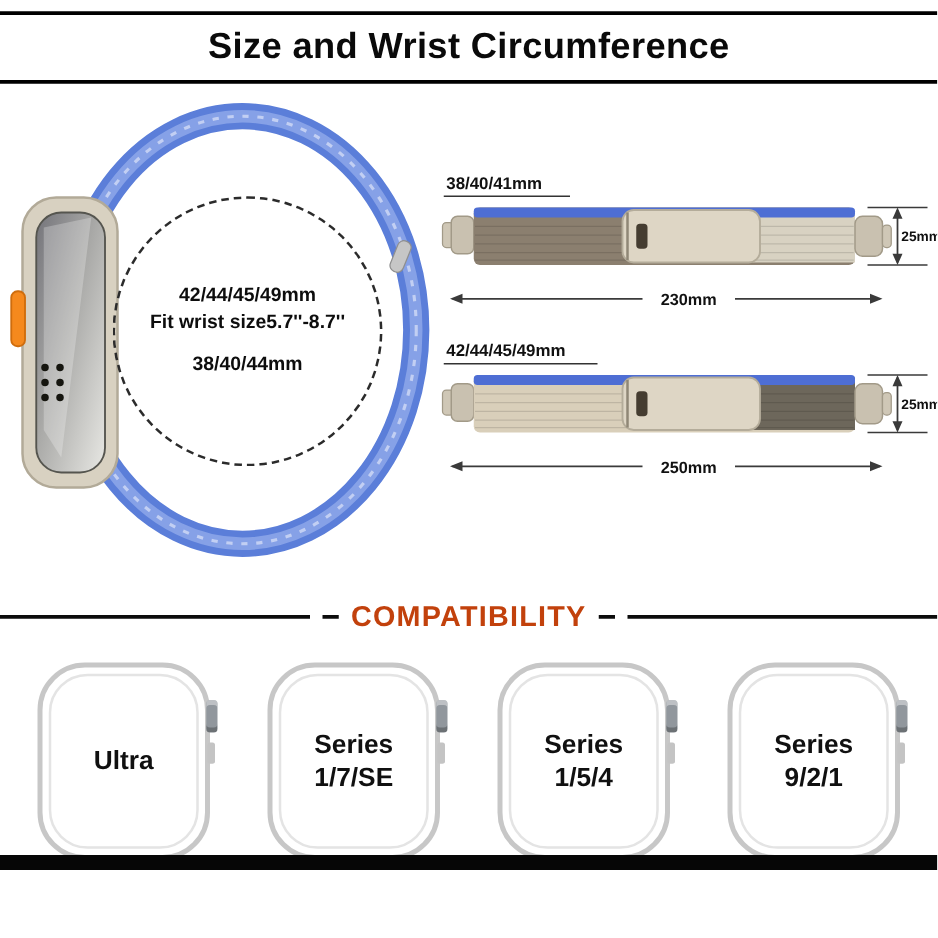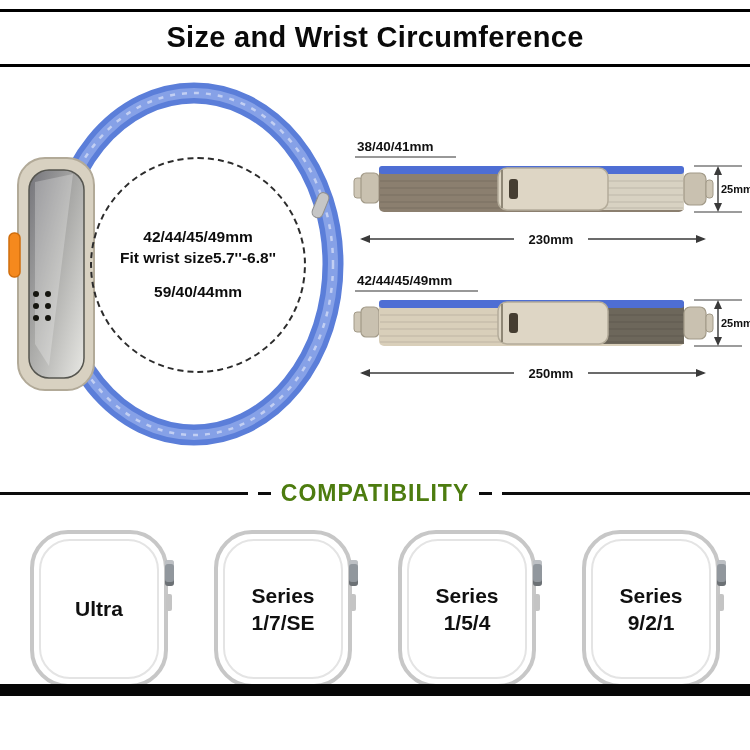--- a/index.html
+++ b/index.html
@@ -44,21 +44,21 @@
   .bd-main1 { fill:#8b7f6f; }
   .bd-mesh1 { fill:#d8d2c2; }
   .bd-main2 { fill:#d9cfba; }
   .bd-mesh2 { fill:#6d675b; }
 
   
   .compat { position:absolute; top:480px; left:0; width:750px; height:26px;
             display:flex; align-items:center; }
   .cline { flex:1; height:3px; background:#0c0c0c; }
   .cdash { width:13px; height:3px; background:#0c0c0c; margin:0 10px; }
-  .ctitle { font-size:23px; font-weight:bold; color:#4d7c0f; letter-spacing:1px; }
+  .ctitle { font-size:23px; font-weight:bold; color:#c2410c; letter-spacing:1px; }
 
   
   .models { position:absolute; top:530px; left:0; width:750px;
             display:flex; justify-content:space-evenly; }
   .model { display:flex; flex-direction:column; align-items:center; width:170px; }
   .wcard { position:relative; width:138px; height:158px; background:#fff;
            border:4px solid #c7c7c7; border-radius:38px; }
   .wcard-inner { position:absolute; top:5px; left:5px; right:5px; bottom:5px;
                  border:2px solid #e4e4e4; border-radius:31px; }
   .crown { position:absolute; right:-10px; top:26px; width:9px; height:26px;
@@ -110,23 +110,23 @@
         <circle cx="31" cy="226" r="3"></circle>
           <circle cx="43" cy="226" r="3"></circle>
         <circle cx="31" cy="238" r="3"></circle>
           <circle cx="43" cy="238" r="3"></circle>
       </g>
     </g>
   </svg>
 
   <div class="size-circle">
     <div class="big">42/44/45/49mm</div>
-    <div class="big">Fit wrist size5.7''-6.8''</div>
+    <div class="big">Fit wrist size5.7''-8.7''</div>
     <div class="gap"></div>
-    <div class="big">59/40/44mm</div>
+    <div class="big">38/40/44mm</div>
   </div>
 
   <svg class="band-svg b1" width="398" height="132" viewBox="0 0 398 132">
     <text class="bd-label" x="5" y="15">38/40/41mm</text>
     <line class="bd-underline" x1="3" y1="21" x2="104" y2="21"></line>
     <g>
       <rect class="bd-pin" x="2" y="42" width="9" height="20" rx="3"></rect>
       <rect class="bd-lug" x="9" y="37" width="18" height="30" rx="5"></rect>
       <rect class="bd-main1" x="27" y="30" width="305" height="46" rx="5"></rect>
       <rect class="bd-mesh1" x="250" y="32" width="82" height="42"></rect>

